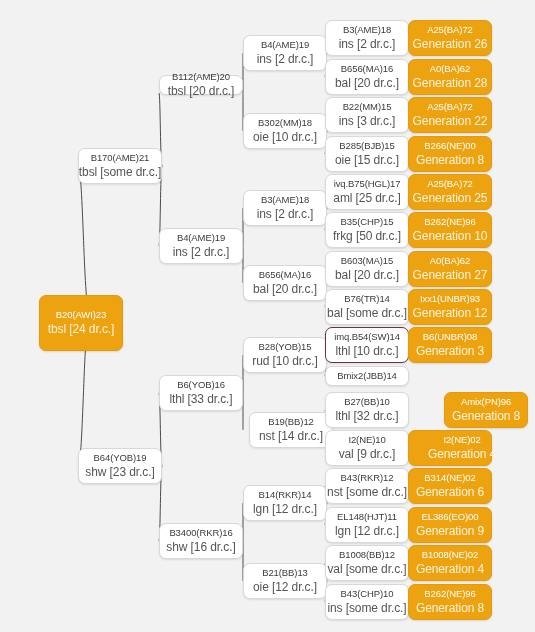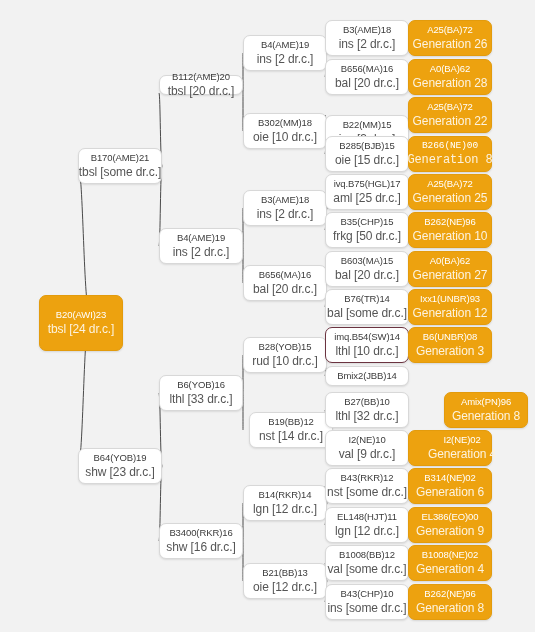--- a/index.html
+++ b/index.html
@@ -187,21 +187,21 @@
         <div class="sub">oie [12 dr.c.]</div>
       </div>
       <div class="node white" style="left: 325px; top: 20px; width: 84px; height: 36px;">
         <div class="title">B3(AME)18</div>
         <div class="sub">ins [2 dr.c.]</div>
       </div>
       <div class="node white" style="left: 325px; top: 59px; width: 84px; height: 36px;">
         <div class="title">B656(MA)16</div>
         <div class="sub">bal [20 dr.c.]</div>
       </div>
-      <div class="node white" style="left: 325px; top: 115px; width: 84px; height: 36px;">
+      <div class="node white" style="left: 325px; top: 97px; width: 84px; height: 36px;">
         <div class="title">B22(MM)15</div>
         <div class="sub">ins [3 dr.c.]</div>
       </div>
       <div class="node white" style="left: 325px; top: 136px; width: 84px; height: 36px;">
         <div class="title">B285(BJB)15</div>
         <div class="sub">oie [15 dr.c.]</div>
       </div>
       <div class="node white" style="left: 325px; top: 174px; width: 84px; height: 36px;">
         <div class="title">ivq.B75(HGL)17</div>
         <div class="sub">aml [25 dr.c.]</div>
@@ -254,21 +254,21 @@
         <div class="sub">Generation 26</div>
       </div>
       <div class="node orange" style="left: 408px; top: 59px; width: 84px; height: 36px;">
         <div class="title">A0(BA)62</div>
         <div class="sub">Generation 28</div>
       </div>
       <div class="node orange" style="left: 408px; top: 97px; width: 84px; height: 36px;">
         <div class="title">A25(BA)72</div>
         <div class="sub">Generation 22</div>
       </div>
-      <div class="node orange" style="left: 408px; top: 136px; width: 84px; height: 36px; font-family: Liberation Mono, monospace;">
+      <div class="node orange" style="left: 408px; top: 136px; width: 84px; height: 36px;">
         <div class="title">B266(NE)00</div>
         <div class="sub">Generation 8</div>
       </div>
       <div class="node orange" style="left: 408px; top: 174px; width: 84px; height: 36px;">
         <div class="title">A25(BA)72</div>
         <div class="sub">Generation 25</div>
       </div>
       <div class="node orange" style="left: 408px; top: 212px; width: 84px; height: 36px;">
         <div class="title">B262(NE)96</div>
         <div class="sub">Generation 10</div>

